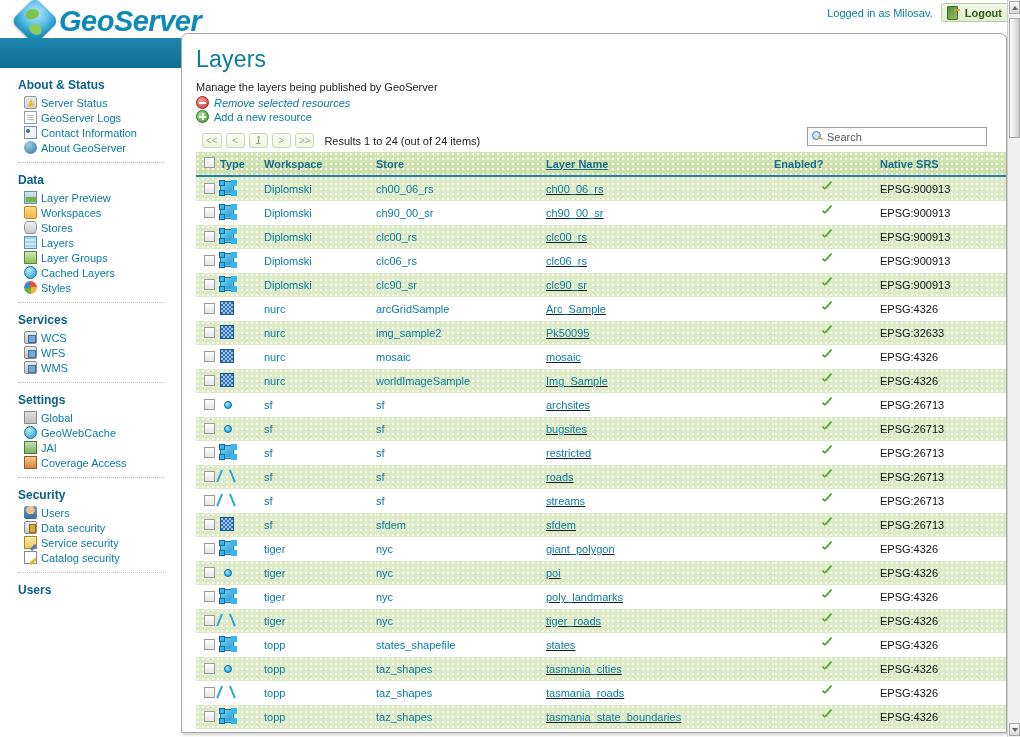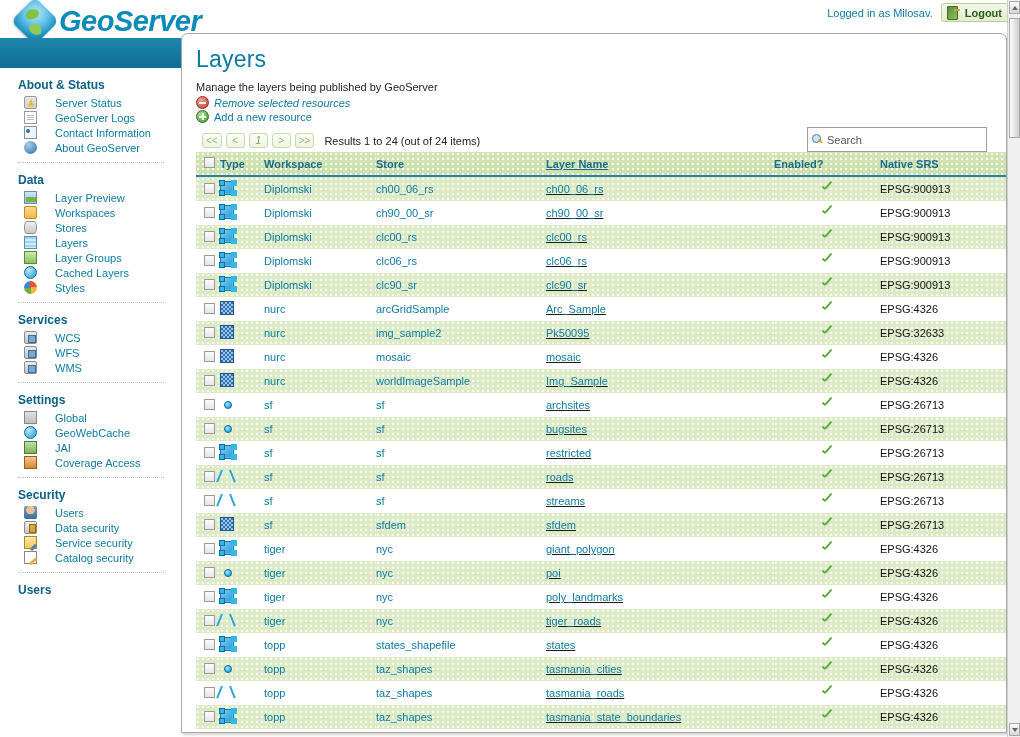--- a/index.html
+++ b/index.html
@@ -94,21 +94,21 @@
     background: #ffffff;
     padding: 6px 0 0 0;
     font-size: 11px;
     overflow: hidden;
   }
   .side-head {
     color: #0c5f86; font-weight: bold; font-size: 12px;
     padding: 4px 0 3px 18px;
   }
   .side-item {
-    display: flex; align-items: center; gap: 18px;
+    display: flex; align-items: center; gap: 4px;
     padding: 1px 0 1px 24px;
     cursor: pointer;
   }
   .side-item .lbl { color: #0c7ba1; font-size: 11px; }
   .side-sep {
     height: 1px; margin: 7px 14px 6px 18px;
     border-top: 1px dotted #bcbcbc;
   }
   .sico { width: 13px; height: 13px; flex: none; position: relative; display:inline-block; }
 
@@ -197,21 +197,21 @@
     background: linear-gradient(#fbfdf7,#eef4e4);
     color: #9ab87a; font-size: 10px;
     display: flex; align-items: center; justify-content: center;
     padding: 0 3px; cursor: pointer;
   }
   .pbtn.cur { color: #7a9a58; font-style: italic; }
   .pager-text { font-size: 11px; color: #222; margin-left: 6px; }
 
   .search-box {
     position: absolute; right: 5px; top: -6px;
-    width: 180px; height: 25px;
+    width: 180px; height: 19px;
     border: 1px solid #9c9c9c;
     background: #fff;
     display: flex; align-items: center; gap: 4px;
     padding: 0 4px;
   }
   .search-ico {
     width: 11px; height: 11px; position: relative; flex: none;
   }
   .search-ico::before {
     content: ""; position: absolute; left: 0; top: 0;

